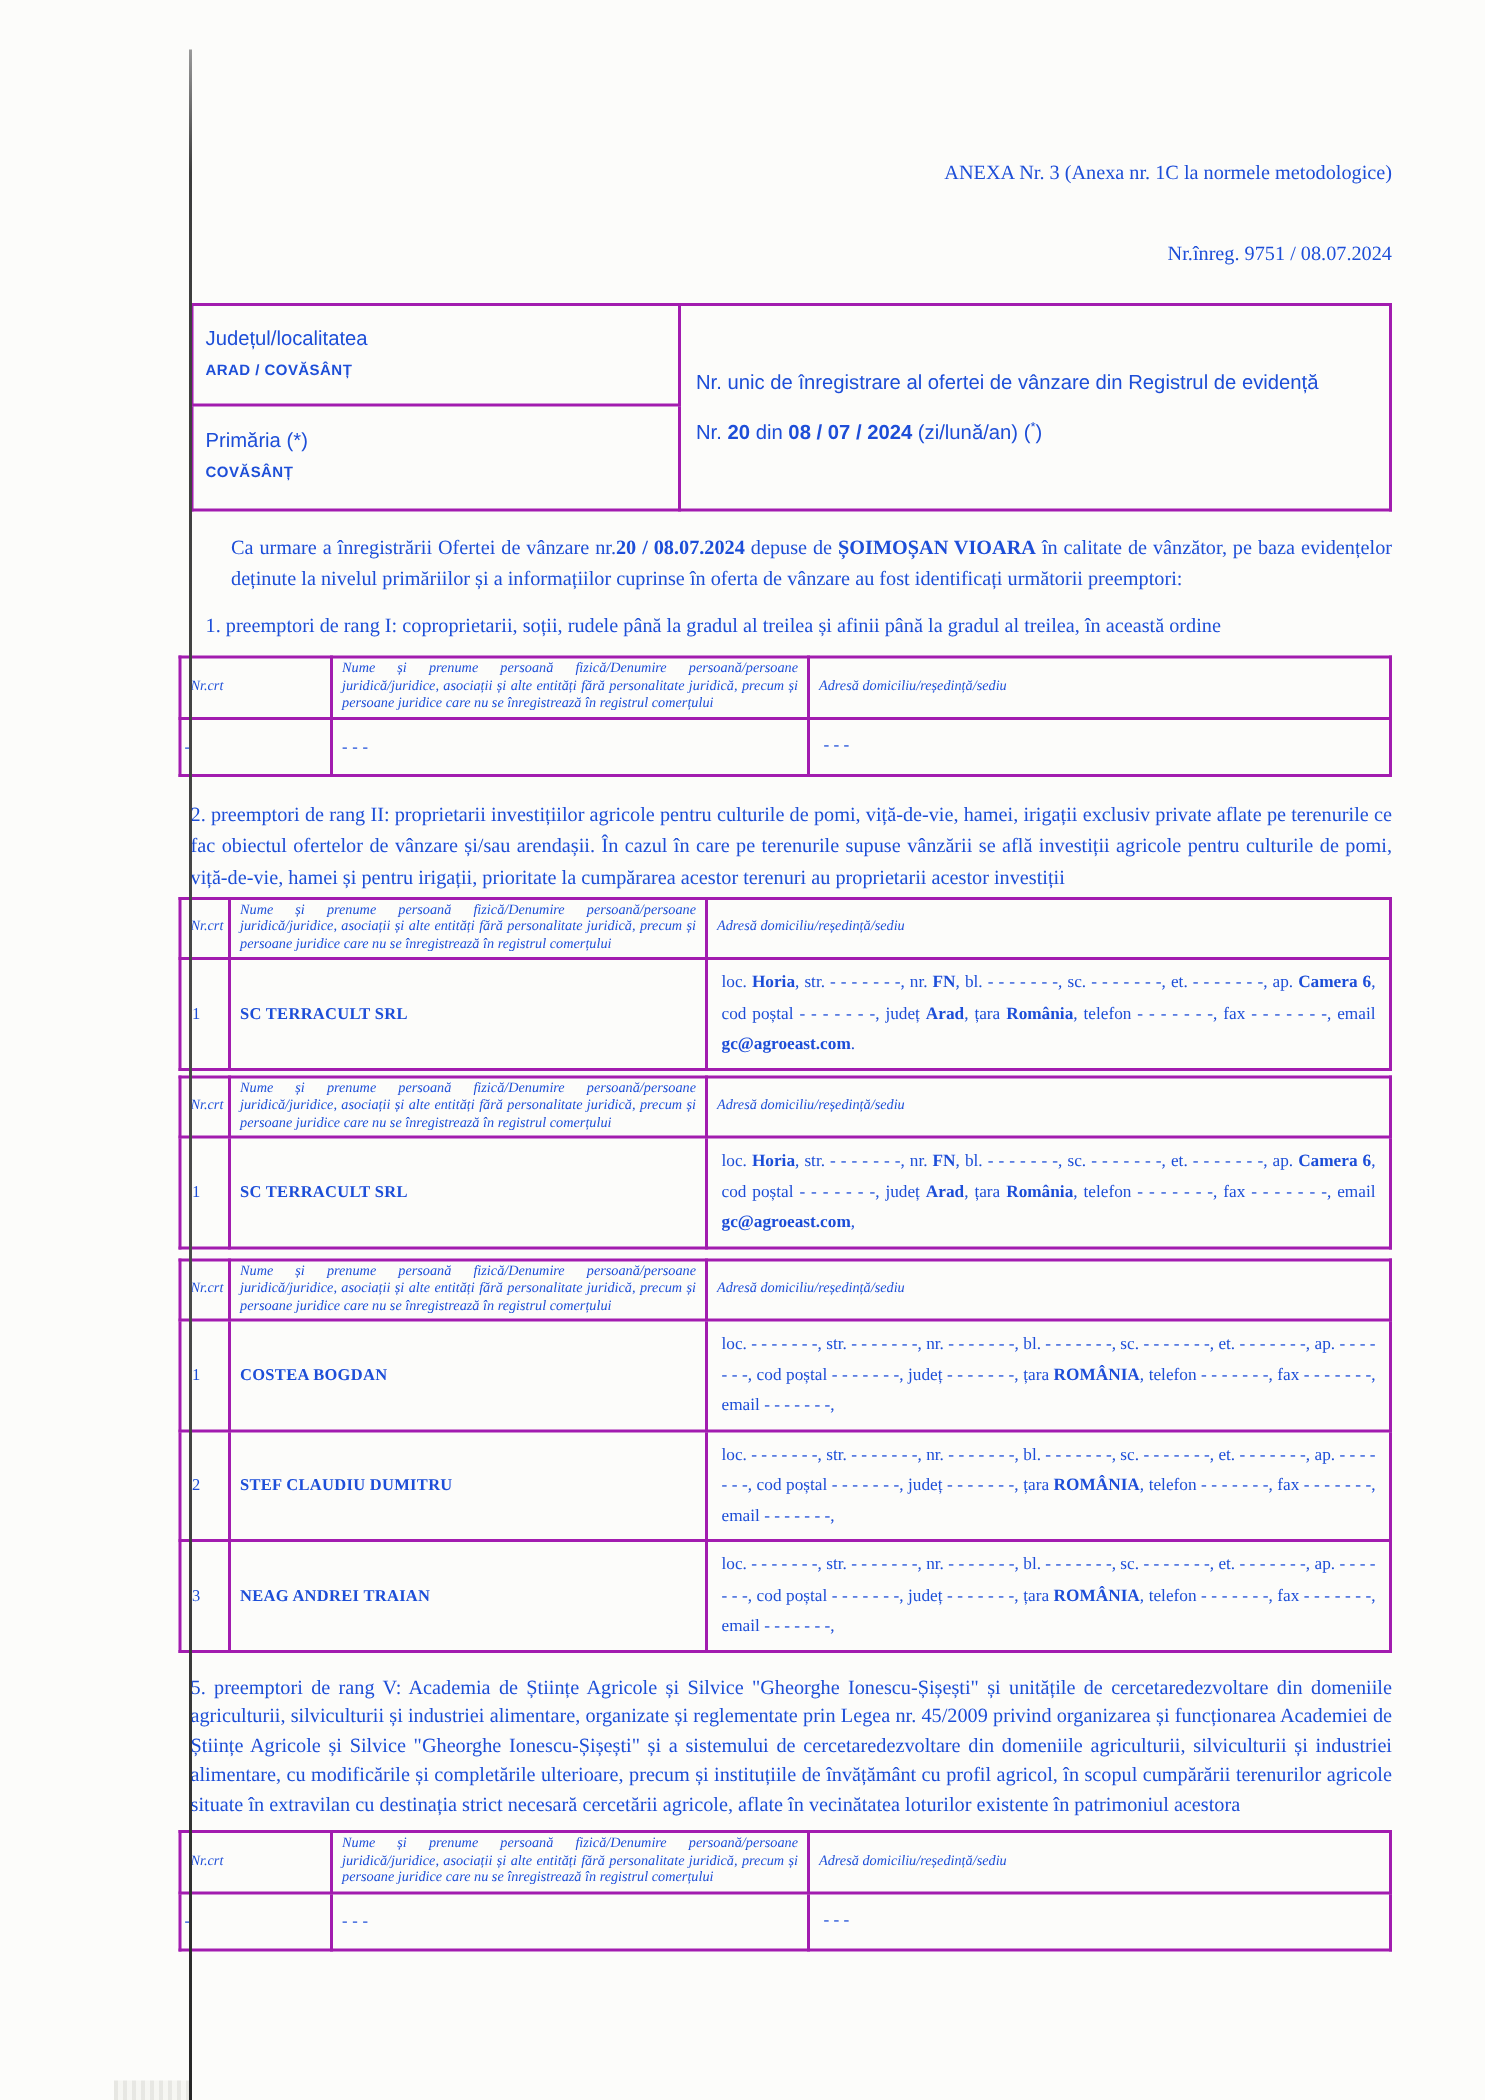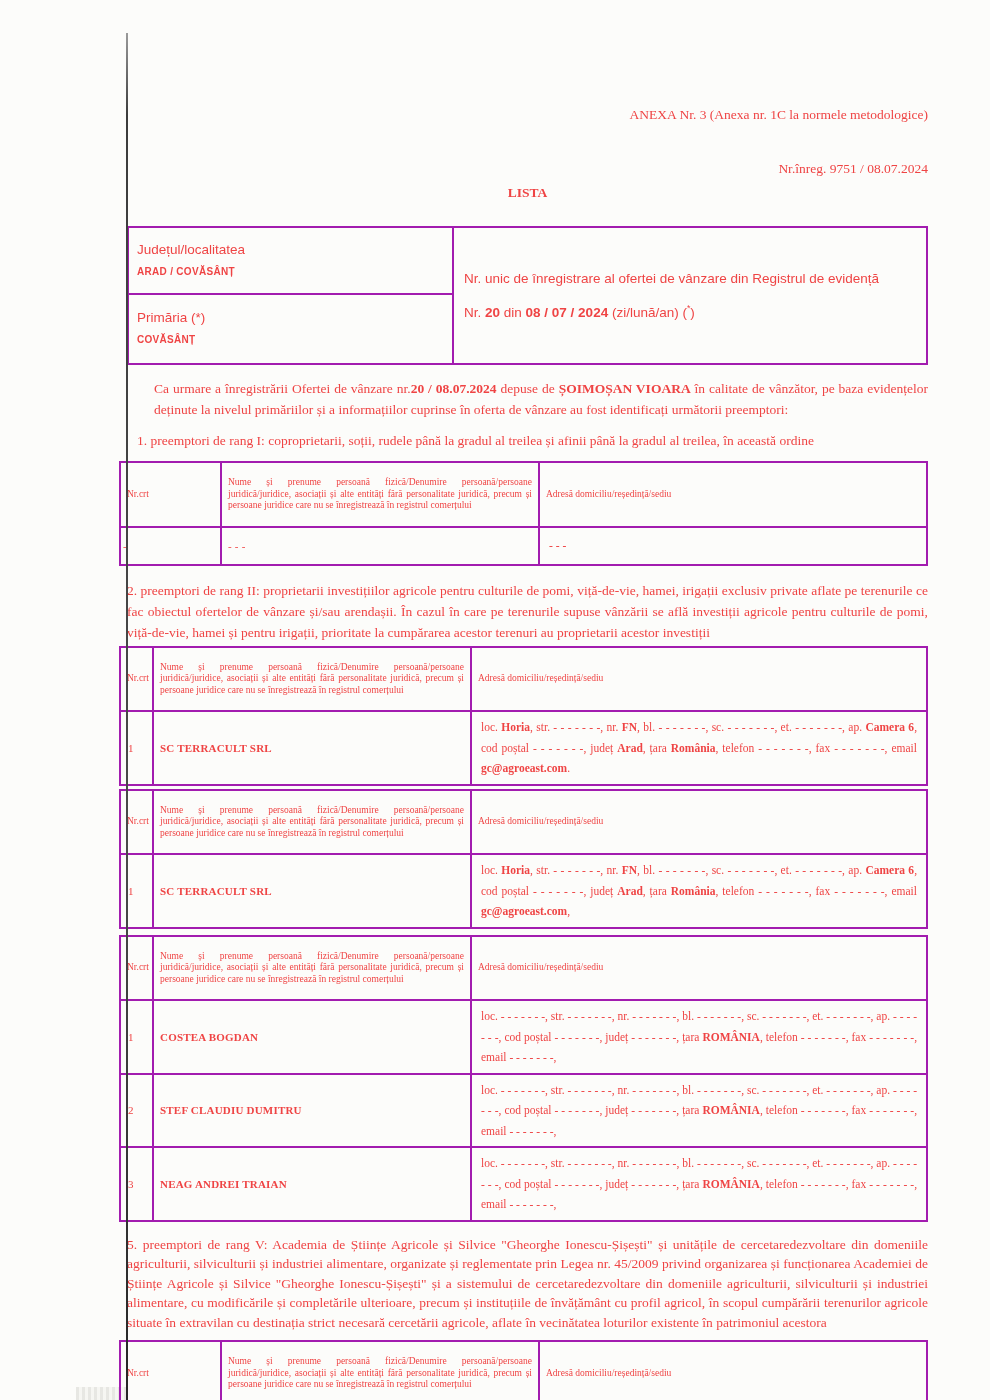--- a/index.html
+++ b/index.html
@@ -1,18 +1,18 @@
 <!DOCTYPE html>
 <html><head>
 <meta charset="utf-8">
 <style>
   html,body{margin:0;padding:0;background:#ffffff;}
   .page{
     position:relative;width:990px;height:1400px;background:#fcfcfa;
-    font-family:"Liberation Serif","DejaVu Serif",serif;color:#ef4444;overflow:hidden;
+    font-family:"Liberation Serif","DejaVu Serif",serif;color:#1d4ed8;overflow:hidden;
   }
   .fold-line{
     position:absolute;left:126px;top:33px;width:2px;height:1367px;z-index:6;
     background:linear-gradient(#9a9a9a 0%,#3c3c3c 6%,#4a4a4a 60%,#262626 100%);
   }
   .smudge{
     position:absolute;left:76px;top:1387px;width:50px;height:13px;z-index:2;opacity:.55;
     background:repeating-linear-gradient(90deg,#d6d6d0 0 3px,#f1f1ec 3px 6px);
   }
   .content{position:absolute;left:127px;top:0;width:801px;z-index:3;}
@@ -44,41 +44,40 @@
   .mt-s5{margin-top:13px;line-height:19.5px;}
 
   .ptable{width:809px;margin-left:-8px;table-layout:fixed;margin-top:1px;}
   .ptable.t1{margin-top:1px;}
   .ptable.t2{margin-top:3px;}
   .ptable.t4{margin-top:6px;}
   .ptable.t5{margin-top:8px;}
   .ptable .c1{width:33px;}
   .ptable.wide .c1{width:101px;}
   .ptable .c2{width:318px;}
-  .ph td{font-size:9.5px;line-height:11.5px;padding:14px 6px;vertical-align:middle;font-weight:normal;}
+  .ph td{font-size:9.5px;line-height:11.5px;padding:2px 6px;vertical-align:middle;font-weight:normal;font-style:italic;}
   .ph .jh{text-align:justify;}
   .nr-cell{font-size:11px;padding:2px 2px 2px 7px;vertical-align:middle;}
   .wide .nr-cell{padding-left:2px;}
   .name-cell{font-size:11px;padding:4px 6px;vertical-align:middle;letter-spacing:.2px;}
   .addr-cell{font-size:11.5px;line-height:20.5px;padding:5px 9px;vertical-align:middle;text-align:justify;}
   .short-row td{height:26px;}
   .b{font-weight:bold;}
 </style>
 </head>
 <body>
 
 <div class="page">
   <div class="fold-line"></div>
   <div class="smudge"></div>
 
   <div class="content">
 
     <div class="anexa">ANEXA Nr. 3 (Anexa nr. 1C la normele metodologice)</div>
     <div class="nrinreg">Nr.înreg. 9751 / 08.07.2024</div>
-    <div class="doc-title">LISTA</div>
 
     <table class="info-table">
       <tbody>
           <tr class="it-r1">
         <td class="it-left">
           <div class="lbl">Județul/localitatea</div>
           <div class="val">ARAD / COVĂSÂNȚ</div>
         </td>
         <td class="it-right" rowspan="2">
           <div class="l1">Nr. unic de înregistrare al ofertei de vânzare din Registrul de evidență</div>

